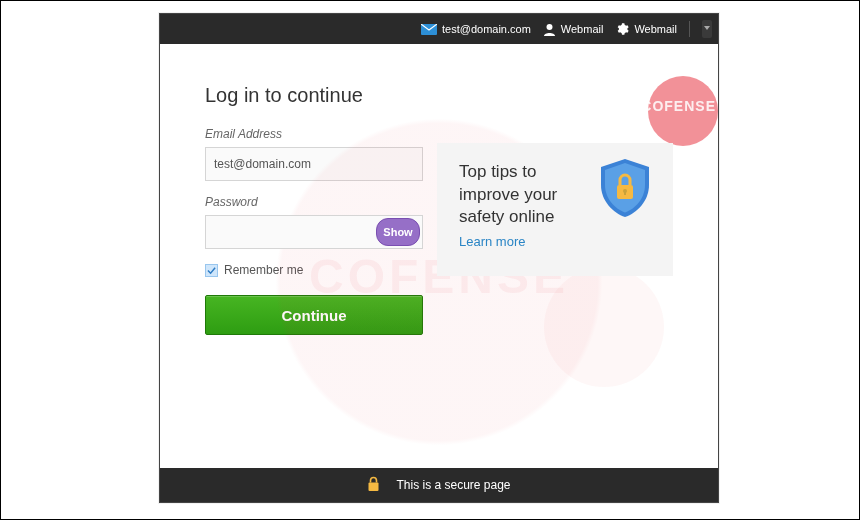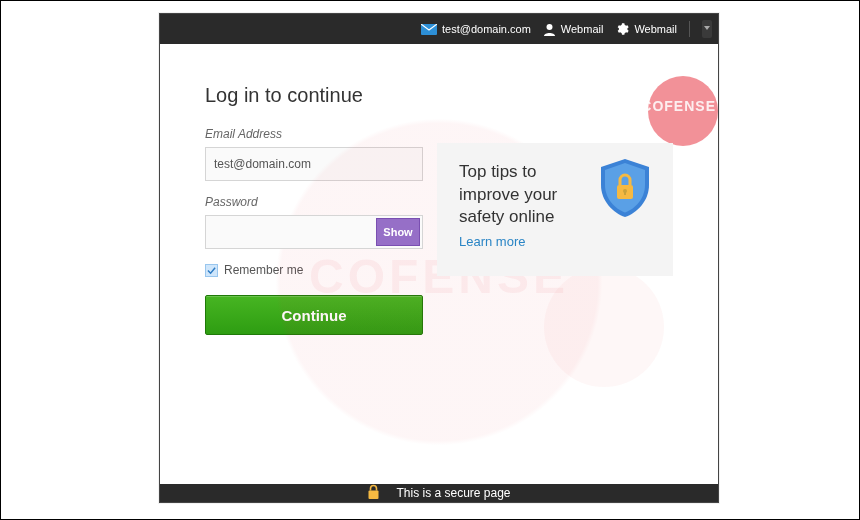--- a/index.html
+++ b/index.html
@@ -23,35 +23,35 @@
   .main { display: flex; gap: 14px; padding: 0 45px 20px; align-items: center; }
   .left { width: 218px; }
   .right { flex: 1; background: #f4f4f4; padding: 18px 20px 26px 22px; position: relative; }
   .left h2 { font-size: 20px; font-weight: 300; color: #333; margin-bottom: 20px; }
   .label { font-size: 12px; color: #666; margin-bottom: 6px; font-style: italic; }
   .field { width: 100%; height: 34px; border: 1px solid #d5d5d5; background: #fafafa; padding: 0 8px; font-size: 12px; color: #555; }
   .field::placeholder { color: #999; }
   .group { margin-bottom: 14px; }
   .pw-wrap { position: relative; display:flex; align-items:center; }
   .pw-wrap .field { padding-right: 54px; }
-  .show-btn { position: absolute; right: 3px; top: 3px; bottom: 3px; width: 44px; background: #966fc7; border: 1px solid #7a4fb1; color: #fff; font-size: 11px; font-weight: 700; border-radius: 0; cursor: pointer; }
+  .show-btn { position: absolute; right: 3px; top: 3px; bottom: 3px; width: 44px; background: #966fc7; border: 1px solid #7a4fb1; color: #fff; font-size: 11px; font-weight: 700; border-radius: 12px; cursor: pointer; }
   .remember { display: flex; align-items: center; gap: 6px; font-size: 12px; color: #555; margin: 6px 0 18px; }
   .chk { width: 13px; height: 13px; border: 1px solid #99c6ee; background: #cfe6fb; display: inline-flex; align-items:center; justify-content:center; }
   .chk svg { display:block; }
   .continue-btn { display:block; width: 100%; height: 40px; background: linear-gradient(#47b522, #2e9d12); border: 1px solid #1f7a08; color: #fff; font-size: 15px; font-weight: 600; border-radius: 2px; cursor: pointer; box-shadow: inset 0 1px 0 rgba(255,255,255,.2); }
   
   .shield { position: absolute; right: 20px; top: 14px; }
   .tips { font-size: 17px; color: #333; font-weight: 400; line-height: 1.35; max-width: 140px; }
   .learn { display: inline-block; margin-top: 5px; color: #2a85c5; font-size: 13px; text-decoration: none; cursor:pointer; }
   
   .bigmark { position:absolute; left:50%; top:55%; transform:translate(-50%,-50%); width:330px; height:330px; border-radius:50%; background: radial-gradient(circle, rgba(227,40,55,.045) 0 68%, transparent 70%); pointer-events:none; }
   .bigmark::after { content:''; position:absolute; right:-60px; bottom:60px; width:120px; height:120px; border-radius:50%; background: rgba(227,40,55,.04); }
   .bigmark-text { position:absolute; left:50%; top:calc(55% - 6px); transform:translate(-50%,-50%); color: rgba(227,40,55,.06); font-size: 48px; font-weight:700; letter-spacing:4px; pointer-events:none; font-family: Arial, sans-serif;}
   
-  .footer { position:absolute; left:0; right:0; bottom:0; height:18px; background:#2a2a2a; color:#fff; display:flex; align-items:center; justify-content:center; gap:16px; font-size:12px; }
+  .footer { position:absolute; left:0; right:0; bottom:0; height:34px; background:#2a2a2a; color:#fff; display:flex; align-items:center; justify-content:center; gap:16px; font-size:12px; }
 </style>
 </head>
 <body>
 
 <div class="frame">
   <div class="inner">
 
     <div class="bigmark"></div>
     <div class="bigmark-text">COFENSE</div>
 

